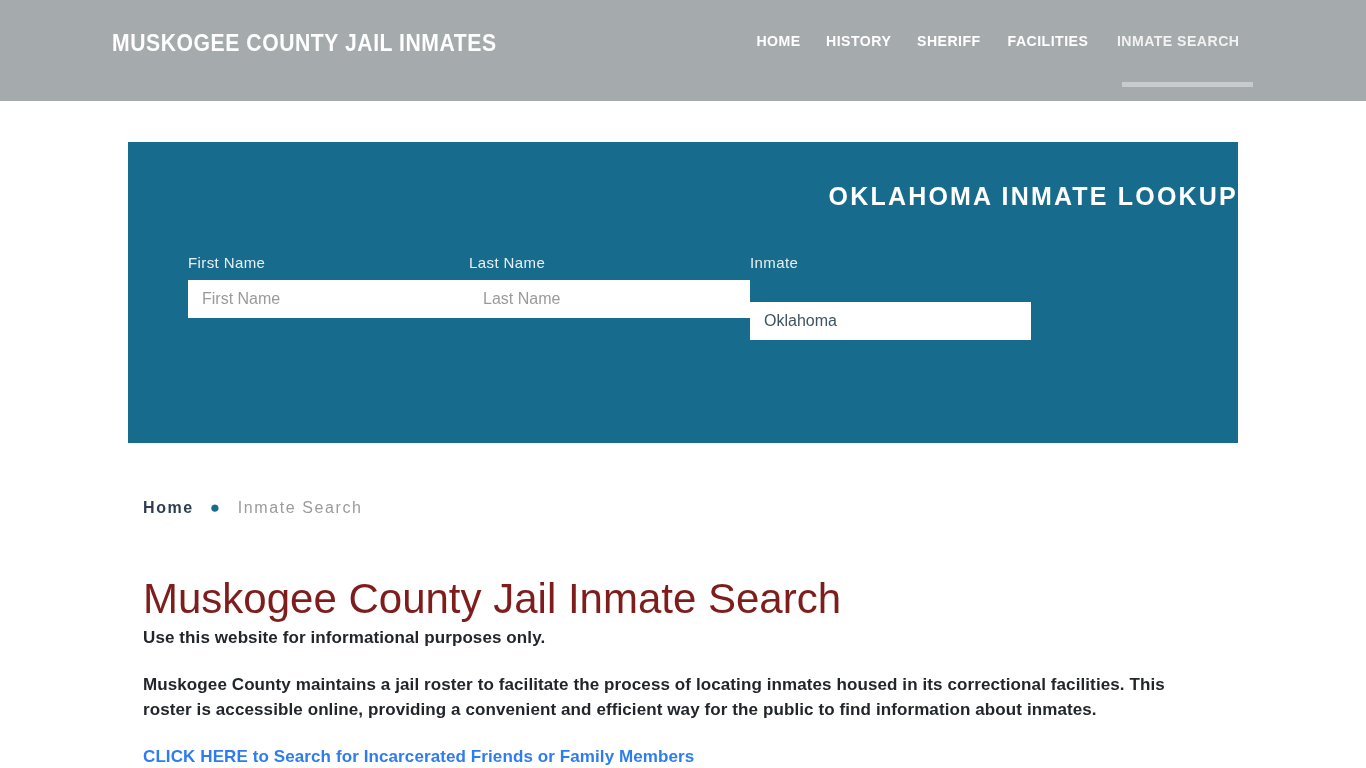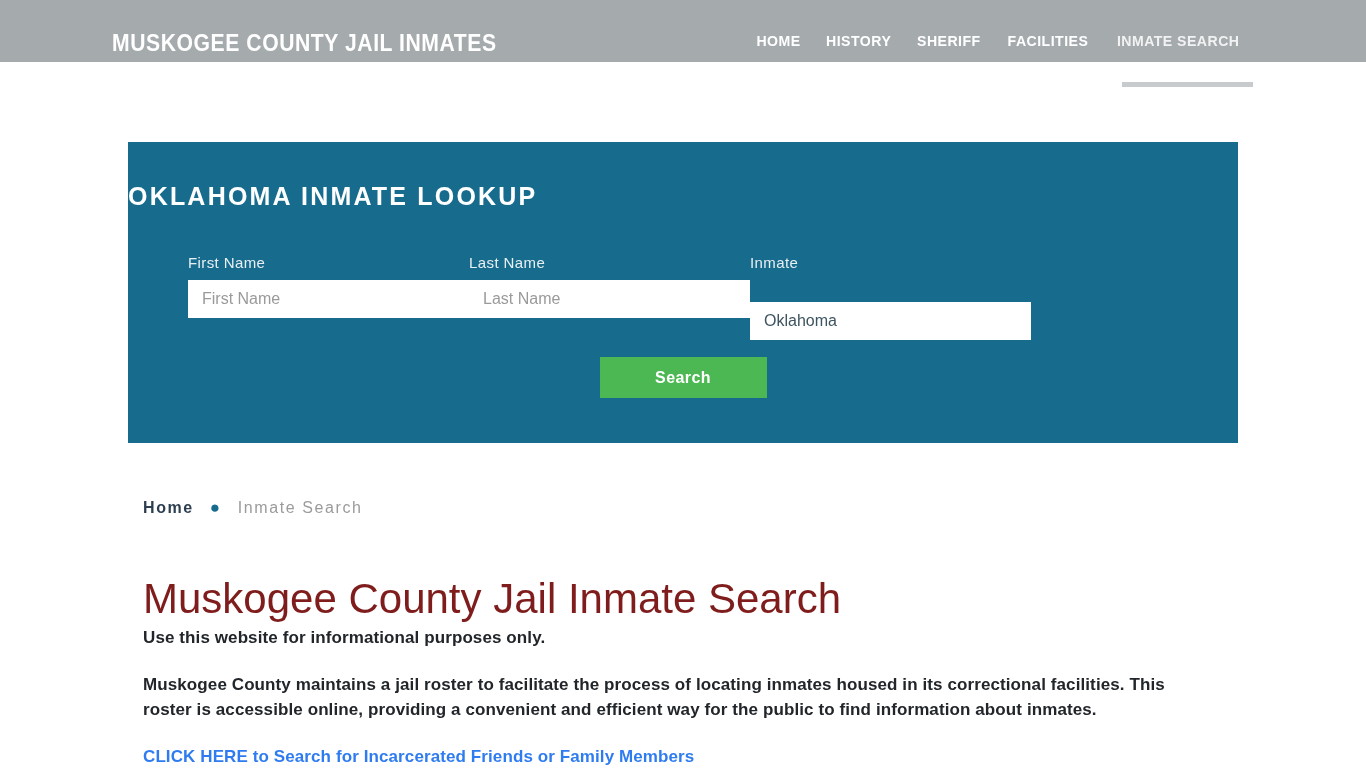--- a/index.html
+++ b/index.html
@@ -11,21 +11,21 @@
     height: 768px;
     background: #ffffff;
     font-family: "Liberation Sans", sans-serif;
     overflow: hidden;
   }
 
   
   .site-header {
     position: relative;
     width: 1366px;
-    height: 62px;
+    height: 101px;
     background: #a5aaad;
     box-sizing: border-box;
   }
   .header-inner {
     position: relative;
     width: 1366px;
     height: 87px;
   }
   .brand {
     position: absolute;
@@ -81,21 +81,21 @@
     width: 1110px;
     height: 301px;
     background: #176c8e;
     box-sizing: border-box;
   }
   .panel-title {
     position: absolute;
     left: 0;
     top: 40px;
     width: 100%;
-    text-align: left;
+    text-align: right;
     color: #ffffff;
     font-family: "Liberation Sans Narrow", "Liberation Sans", sans-serif;
     font-size: 25px;
     font-weight: bold;
     letter-spacing: 2.2px;
   }
   .fields-row {
     position: absolute;
     left: 60px;
     top: 112px;
@@ -258,23 +258,20 @@
       <span class="field-label">Last Name</span>
       <input class="field-input" type="text" placeholder="Last Name" style="">
     </div>
 
     <div class="field-col">
       <span class="field-label">Inmate</span>
       <input class="field-input field-select" type="text" readonly="" value="Oklahoma" style="">
     </div>
   </div>
 
-  <div class="search-btn-wrap">
-    <button class="search-btn">Search</button>
-  </div>
 </section>
 
 <main class="content">
   <div class="breadcrumb">
     <a class="crumb-home">Home</a>
     <span class="crumb-sep">●</span>
     <span class="crumb-current">Inmate Search</span>
   </div>
 
   <h1 class="page-title">Muskogee County Jail Inmate Search</h1>

